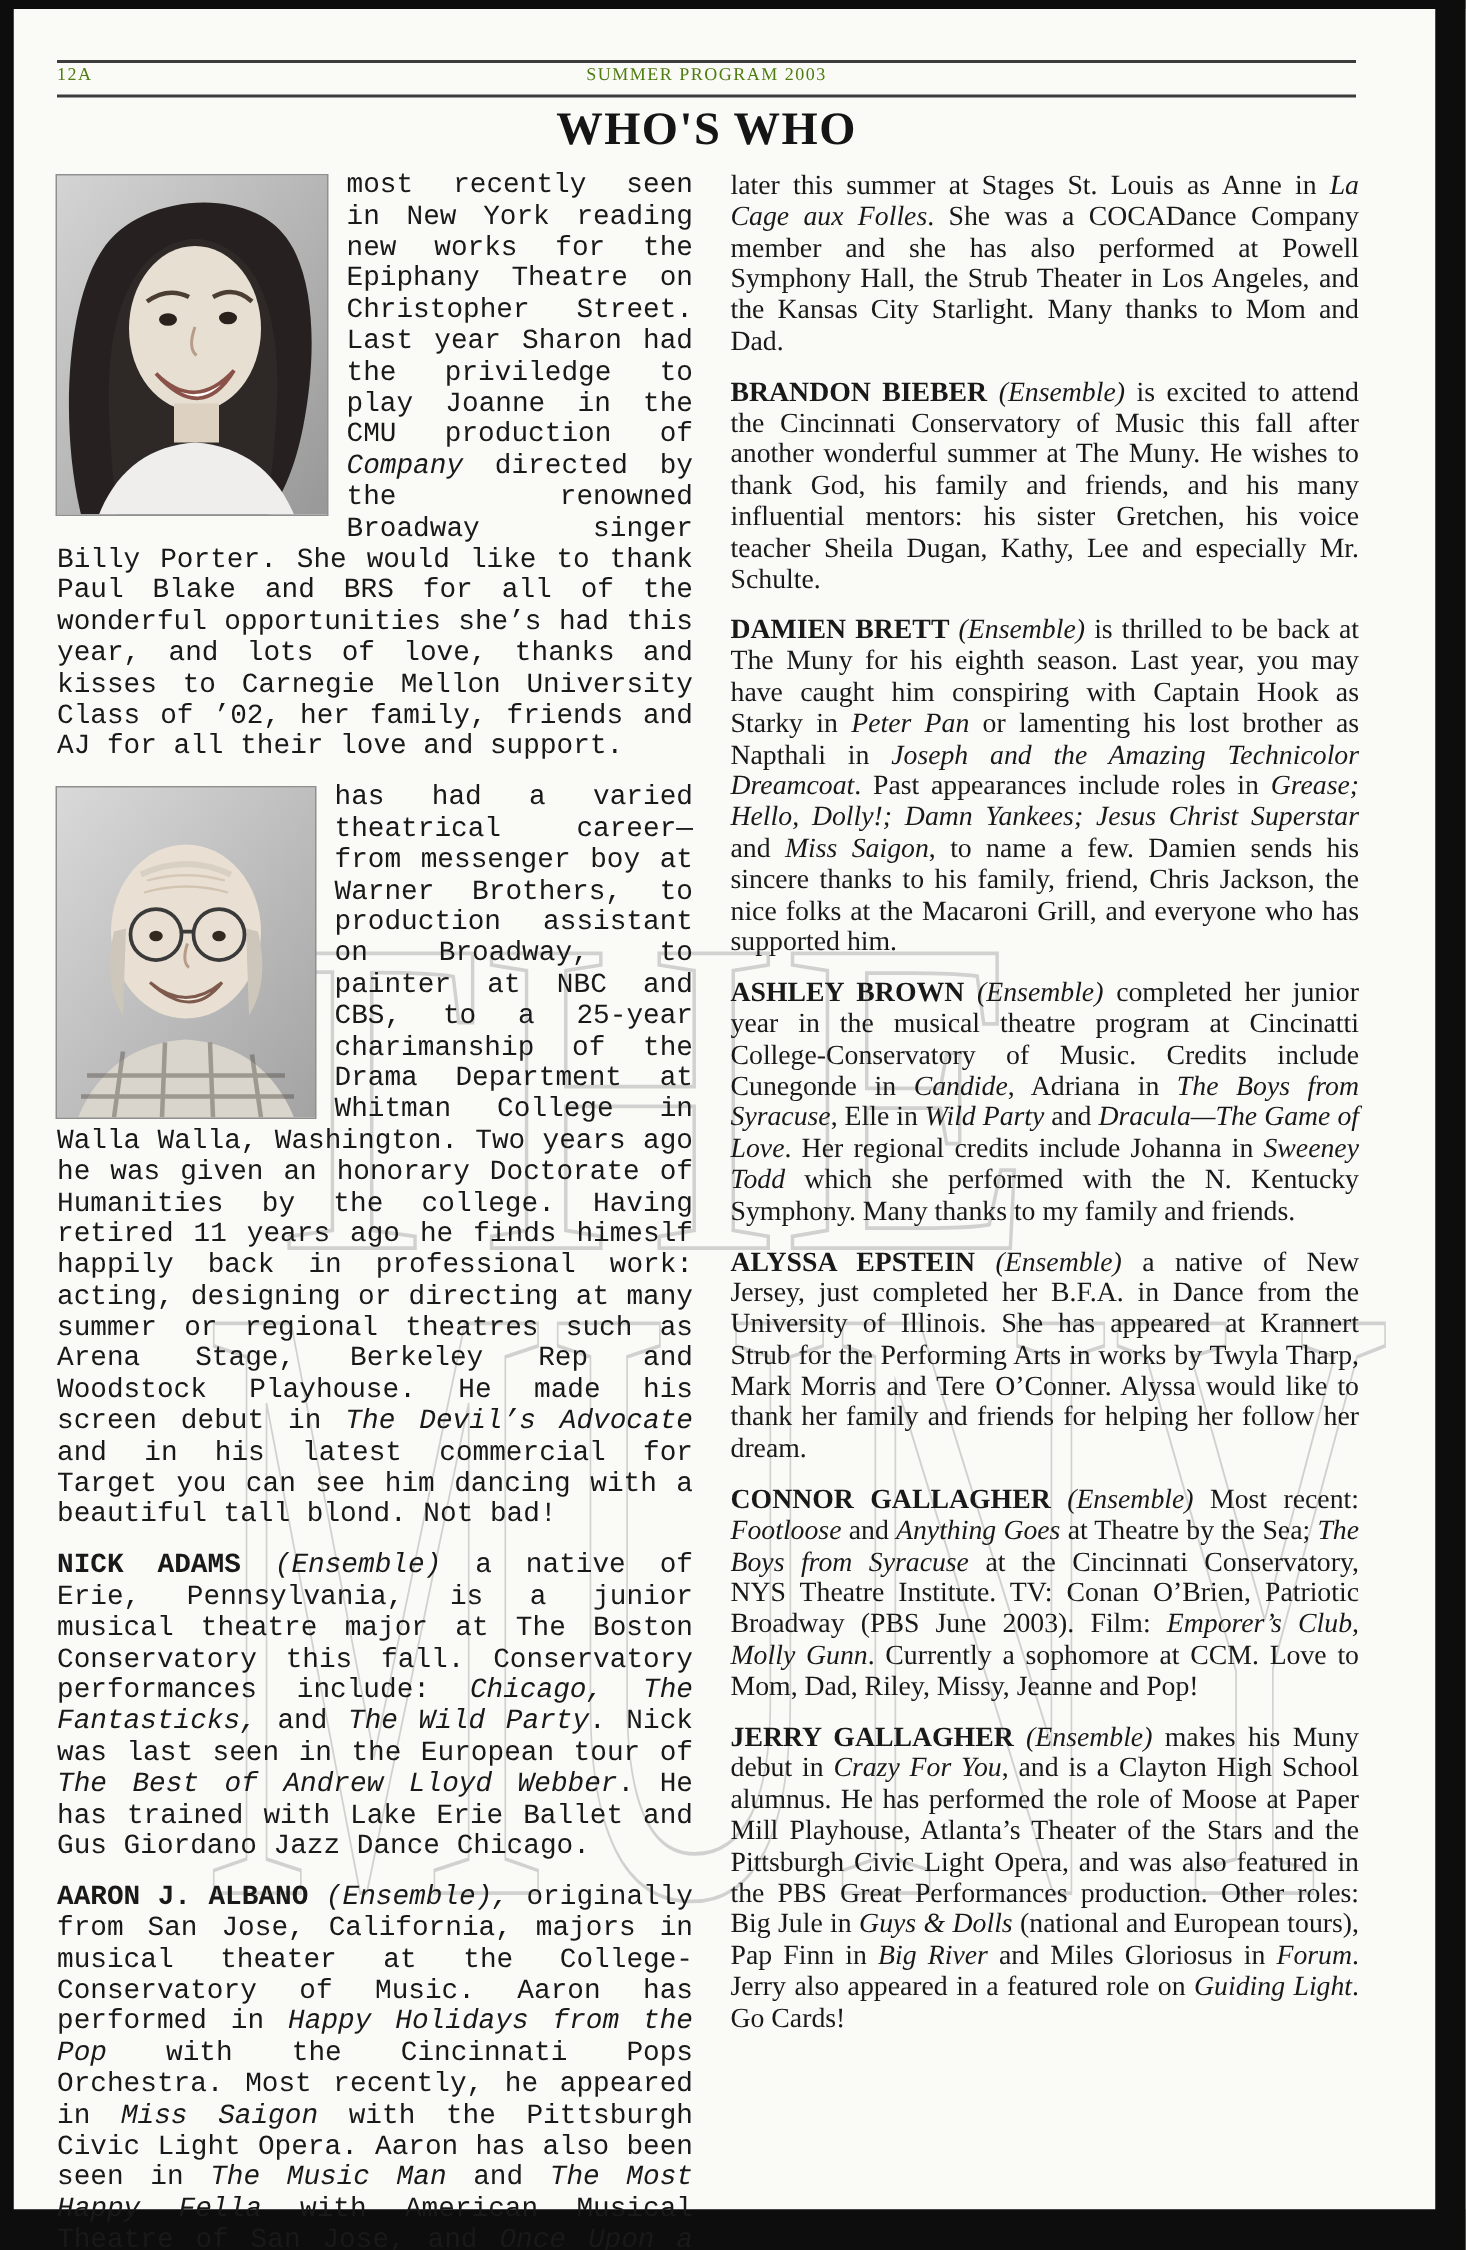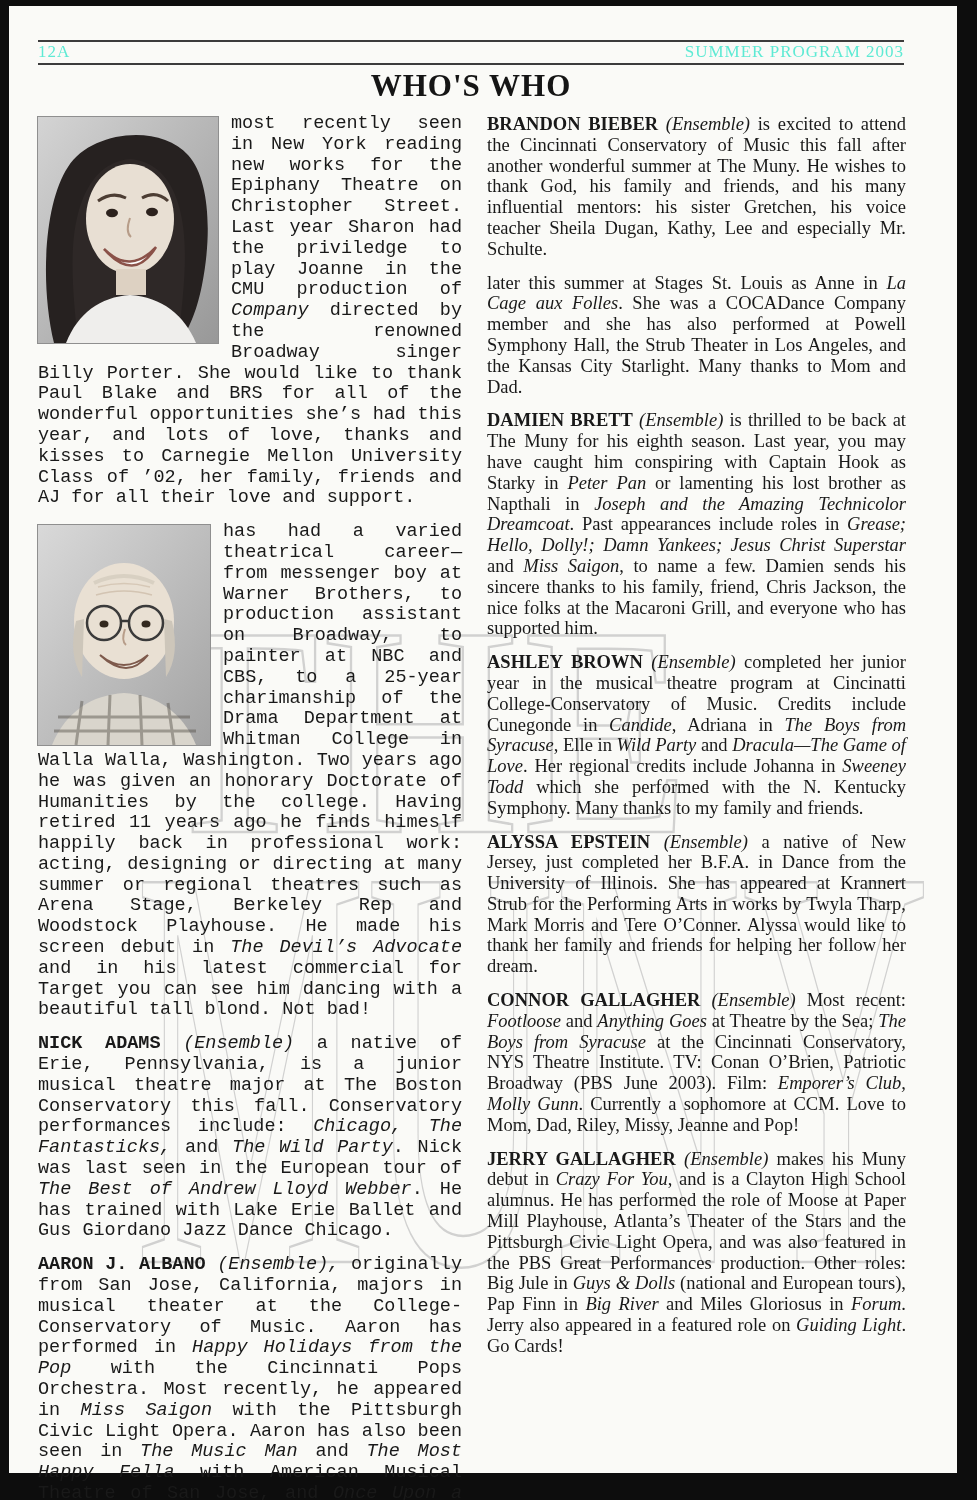--- a/index.html
+++ b/index.html
@@ -9,24 +9,24 @@
     background:#111;
     font-family:"Liberation Serif","DejaVu Serif",serif;
   }
   .paper{
     position:absolute;left:9px;top:6px;right:20px;bottom:27px;
     background:#fafaf7;
   }
   .scan-edge{position:absolute;background:#0d0d0d;}
   .rule{position:absolute;left:38px;width:866px;height:2px;background:#3c3c3c;}
   .hdr-text{
-    position:absolute;top:42px;font-size:17px;color:#5eead4;letter-spacing:1px;
+    position:absolute;top:42px;font-size:12px;color:#4d7c0f;letter-spacing:1px;
   }
   .page-num{left:38px;}
-  .hdr-right{width:866px;left:38px;text-align:right;}
+  .hdr-right{width:866px;left:38px;text-align:center;}
   .page-title{
     position:absolute;top:68px;left:38px;width:866px;text-align:center;
     font-size:31px;font-weight:bold;color:#151515;letter-spacing:1px;
   }
   .watermark{
     position:absolute;left:0;top:0;pointer-events:none;opacity:.8;z-index:1;
   }
   .col{
     position:absolute;top:114px;z-index:2;color:#191919;
     font-size:18.5px;line-height:20.8px;text-align:justify;
@@ -130,24 +130,24 @@
     </div>
     <div class="bio">
       <p><b>NICK ADAMS</b><i> (Ensemble)</i><span> a native of Erie, Pennsylvania, is a junior musical theatre major at The Boston Conservatory this fall. Conservatory performances include: </span><i>Chicago, The Fantasticks,</i><span> and </span><i>The Wild Party</i><span>. Nick was last seen in the European tour of </span><i>The Best of Andrew Lloyd Webber</i><span>. He has trained with Lake Erie Ballet and Gus Giordano Jazz Dance Chicago.</span></p>
     </div>
     <div class="bio">
       <p><b>AARON J. ALBANO</b><i> (Ensemble),</i><span> originally from San Jose, California, majors in musical theater at the College-Conservatory of Music. Aaron has performed in </span><i>Happy Holidays from the Pop</i><span> with the Cincinnati Pops Orchestra. Most recently, he appeared in </span><i>Miss Saigon</i><span> with the Pittsburgh Civic Light Opera. Aaron has also been seen in </span><i>The Music Man</i><span> and </span><i>The Most Happy Fella</i><span> with American Musical Theatre of San Jose, and </span><i>Once Upon a Time...</i><span> with the EDGE Performing Arts Center.</span></p>
     </div>
   </div>
 <div class="col col-right" id="col-right">
     <div class="bio">
-      <p><b>BRANDON BIEBER</b><i> (Ensemble)</i><span> is excited to attend the Cincinnati Conservatory of Music this fall after another wonderful summer at The Muny. He wishes to thank God, his family and friends, and his many influential mentors: his sister Gretchen, his voice teacher Sheila Dugan, Kathy, Lee and especially Mr. Schulte.</span></p>
+      <p><span>later this summer at Stages St. Louis as Anne in </span><i>La Cage aux Folles</i><span>. She was a COCADance Company member and she has also performed at Powell Symphony Hall, the Strub Theater in Los Angeles, and the Kansas City Starlight. Many thanks to Mom and Dad.</span></p>
     </div>
     <div class="bio">
-      <p><span>later this summer at Stages St. Louis as Anne in </span><i>La Cage aux Folles</i><span>. She was a COCADance Company member and she has also performed at Powell Symphony Hall, the Strub Theater in Los Angeles, and the Kansas City Starlight. Many thanks to Mom and Dad.</span></p>
+      <p><b>BRANDON BIEBER</b><i> (Ensemble)</i><span> is excited to attend the Cincinnati Conservatory of Music this fall after another wonderful summer at The Muny. He wishes to thank God, his family and friends, and his many influential mentors: his sister Gretchen, his voice teacher Sheila Dugan, Kathy, Lee and especially Mr. Schulte.</span></p>
     </div>
     <div class="bio">
       <p><b>DAMIEN BRETT</b><i> (Ensemble)</i><span> is thrilled to be back at The Muny for his eighth season. Last year, you may have caught him conspiring with Captain Hook as Starky in </span><i>Peter Pan</i><span> or lamenting his lost brother as Napthali in </span><i>Joseph and the Amazing Technicolor Dreamcoat</i><span>. Past appearances include roles in </span><i>Grease; Hello, Dolly!; Damn Yankees; Jesus Christ Superstar</i><span> and </span><i>Miss Saigon</i><span>, to name a few. Damien sends his sincere thanks to his family, friend, Chris Jackson, the nice folks at the Macaroni Grill, and everyone who has supported him.</span></p>
     </div>
     <div class="bio">
       <p><b>ASHLEY BROWN</b><i> (Ensemble)</i><span> completed her junior year in the musical theatre program at Cincinatti College-Conservatory of Music. Credits include Cunegonde in </span><i>Candide</i><span>, Adriana in </span><i>The Boys from Syracuse</i><span>, Elle in </span><i>Wild Party</i><span> and </span><i>Dracula—The Game of Love</i><span>. Her regional credits include Johanna in </span><i>Sweeney Todd</i><span> which she performed with the N. Kentucky Symphony. Many thanks to my family and friends.</span></p>
     </div>
     <div class="bio">
       <p><b>ALYSSA EPSTEIN</b><i> (Ensemble)</i><span> a native of New Jersey, just completed her B.F.A. in Dance from the University of Illinois. She has appeared at Krannert Strub for the Performing Arts in works by Twyla Tharp, Mark Morris and Tere O’Conner. Alyssa would like to thank her family and friends for helping her follow her dream.</span></p>
     </div>

